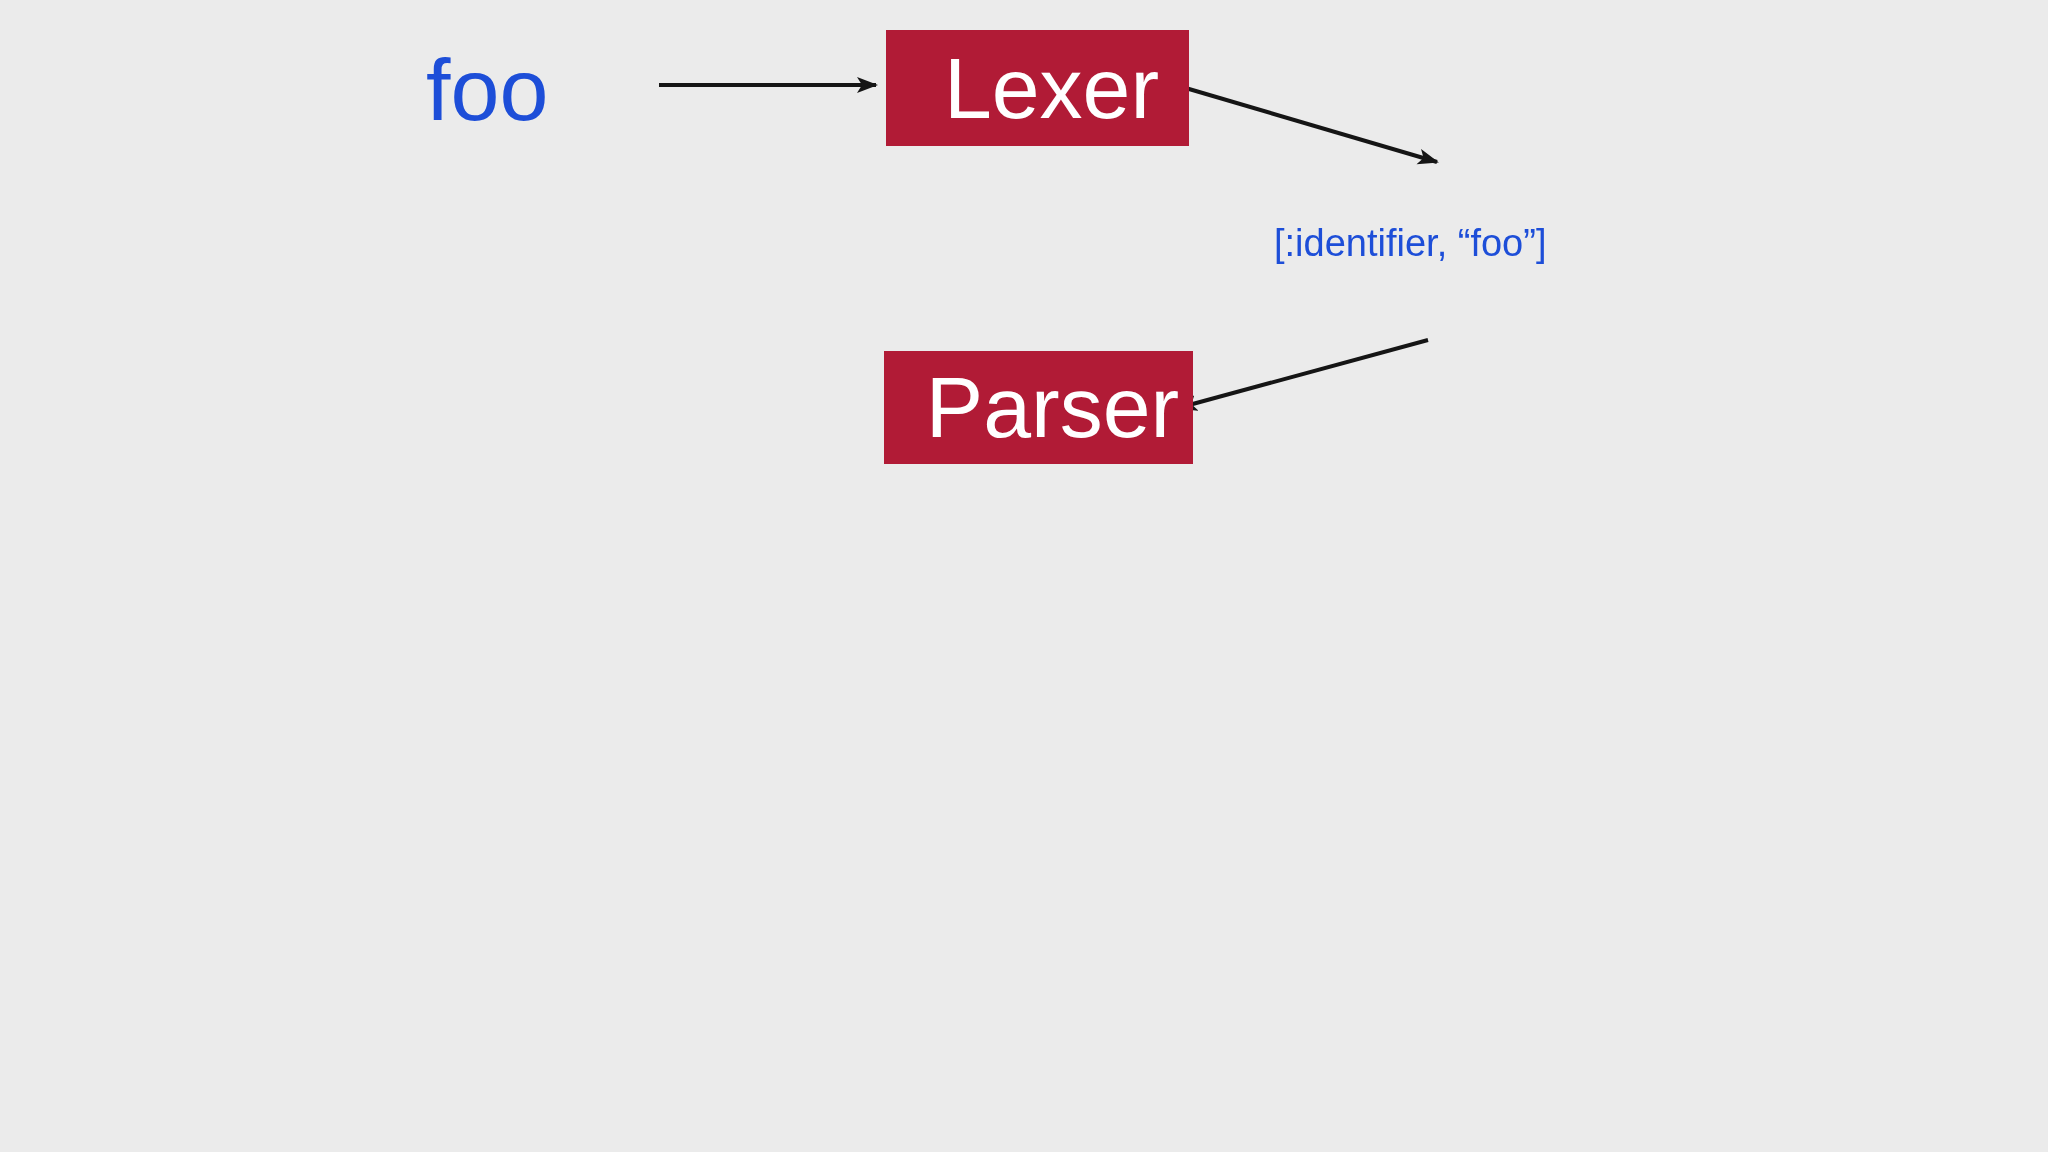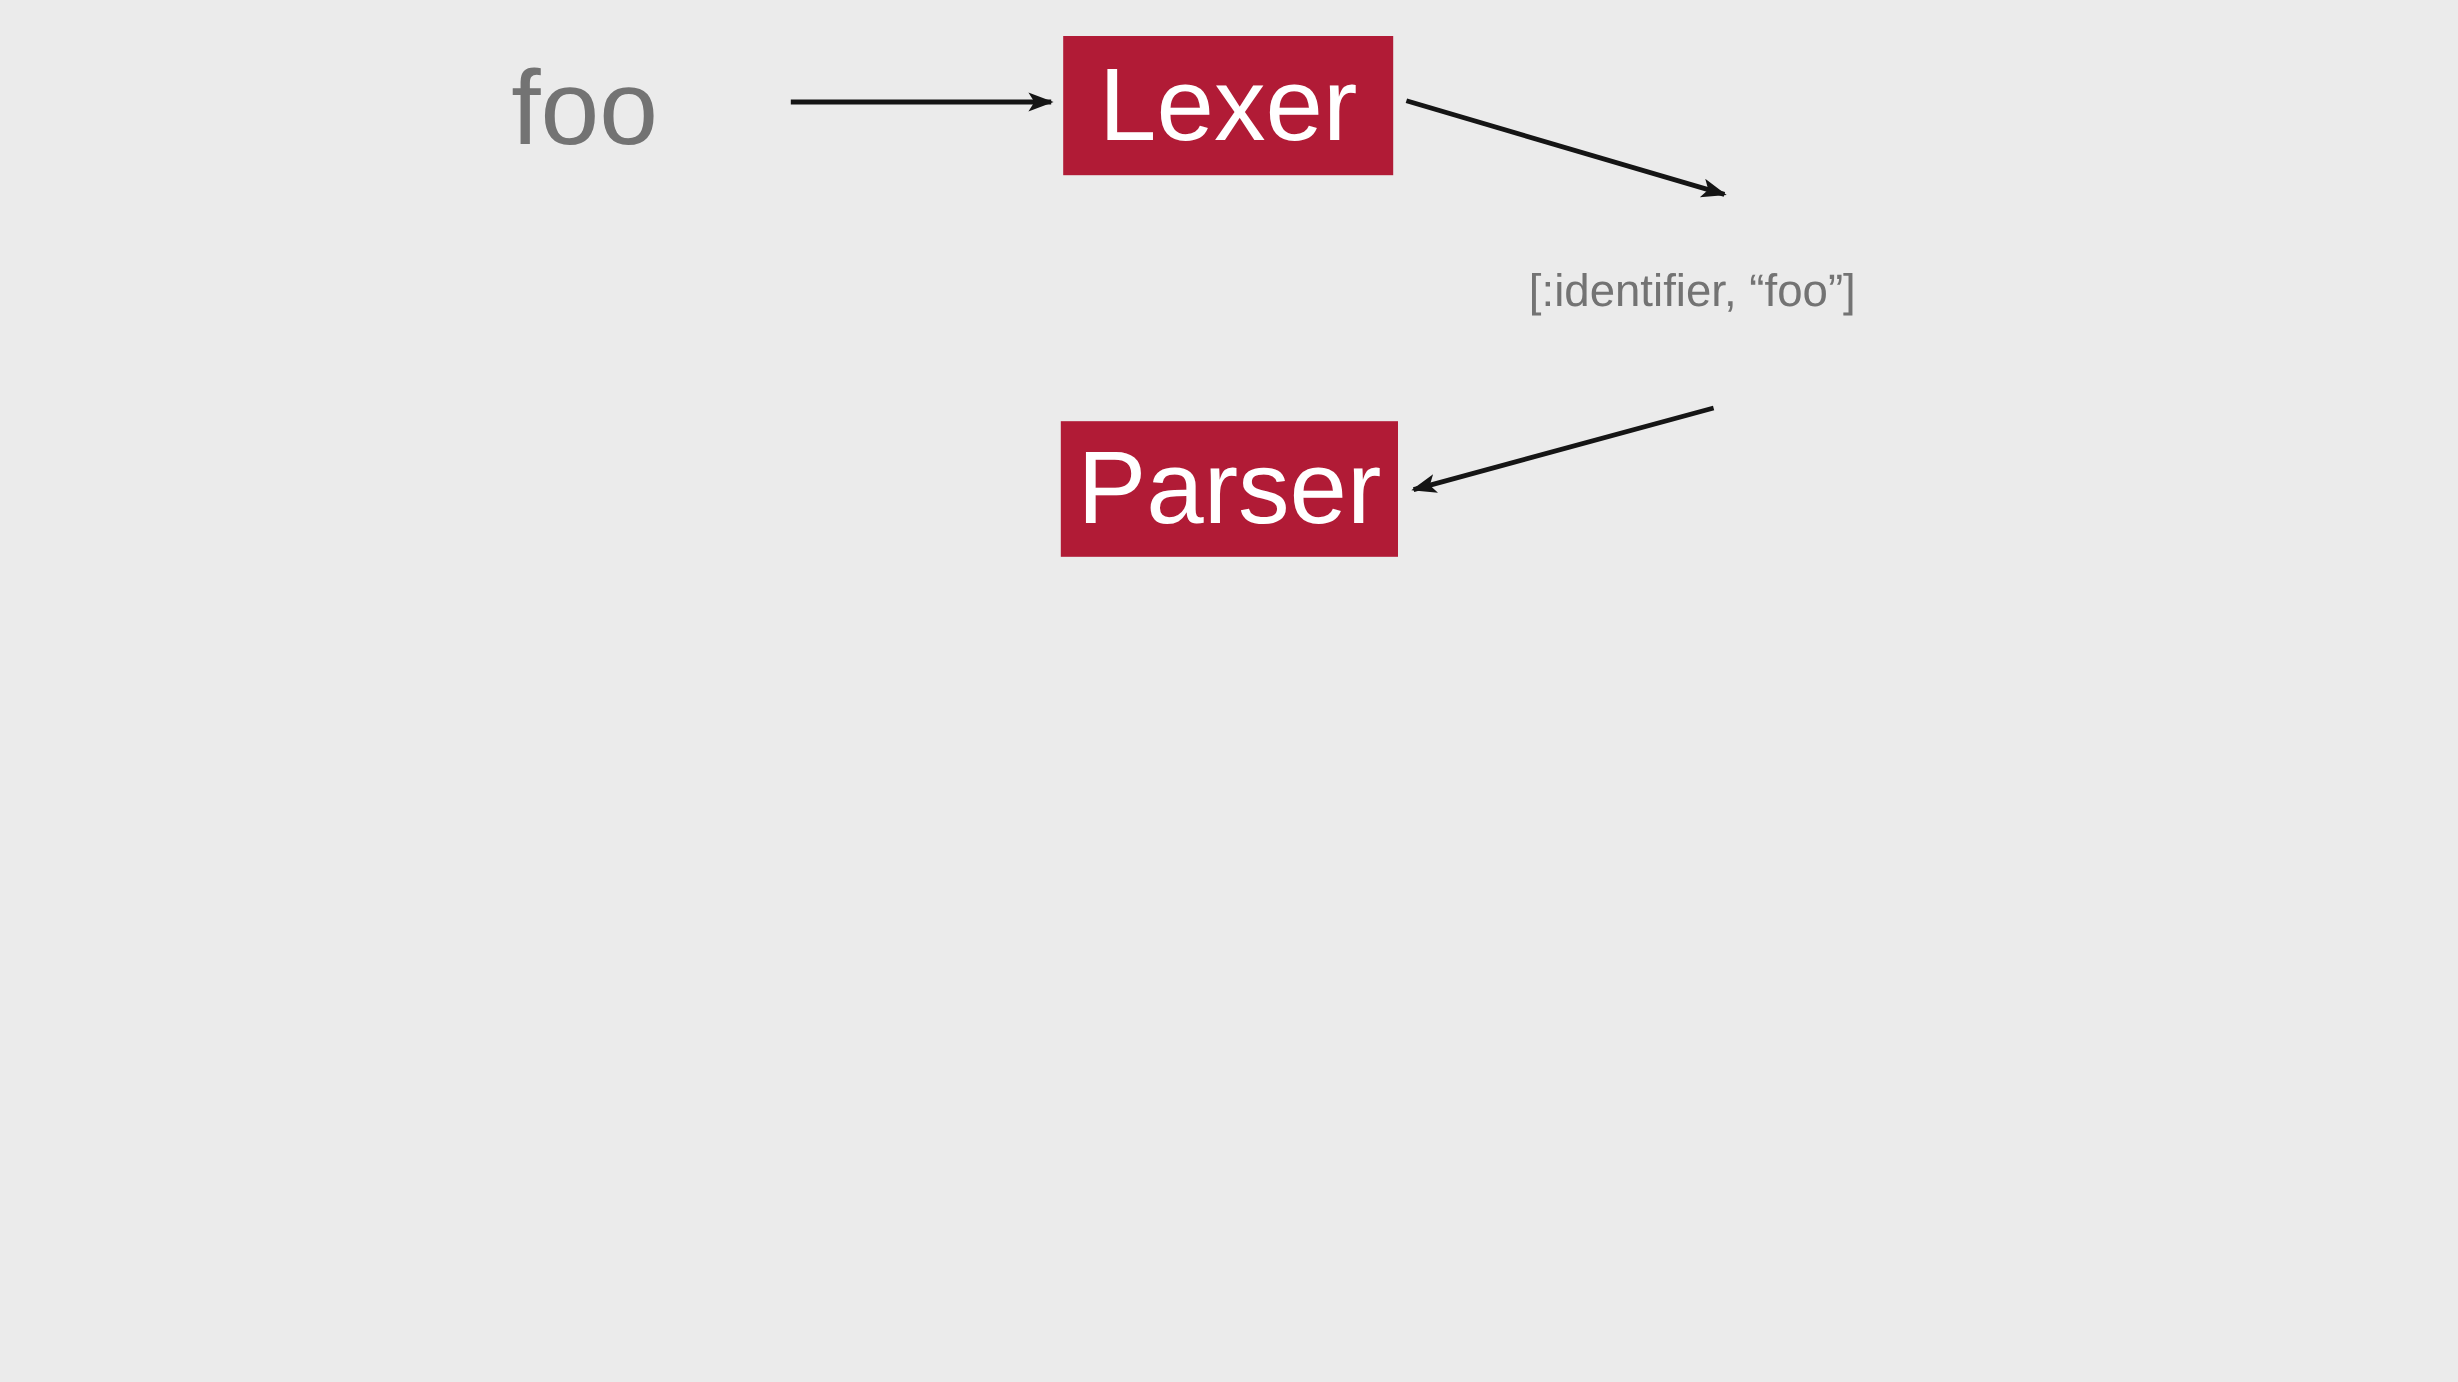--- a/index.html
+++ b/index.html
@@ -23,41 +23,42 @@
     height: 1152px;
     pointer-events: none;
   }
   .edge {
     stroke: #151515;
     stroke-width: 4;
     fill: none;
   }
   .plain-label {
     position: absolute;
-    color: #737373;
+    color: #1d4ed8;
     line-height: 1;
     white-space: nowrap;
   }
   .source-label {
     left: 426px;
     top: 46px;
     font-size: 88px;
   }
   .token-label {
     left: 1274px;
     top: 224px;
     font-size: 38px;
   }
   .node-box {
     position: absolute;
     display: flex;
     align-items: center;
     justify-content: center;
     color: #ffffff;
     white-space: nowrap;
+    padding-left: 28px;
   }
   .node-lexer {
     left: 886px;
     top: 30px;
     width: 275px;
     height: 116px;
     font-size: 86px;
   }
   .node-parser {
     left: 884px;

